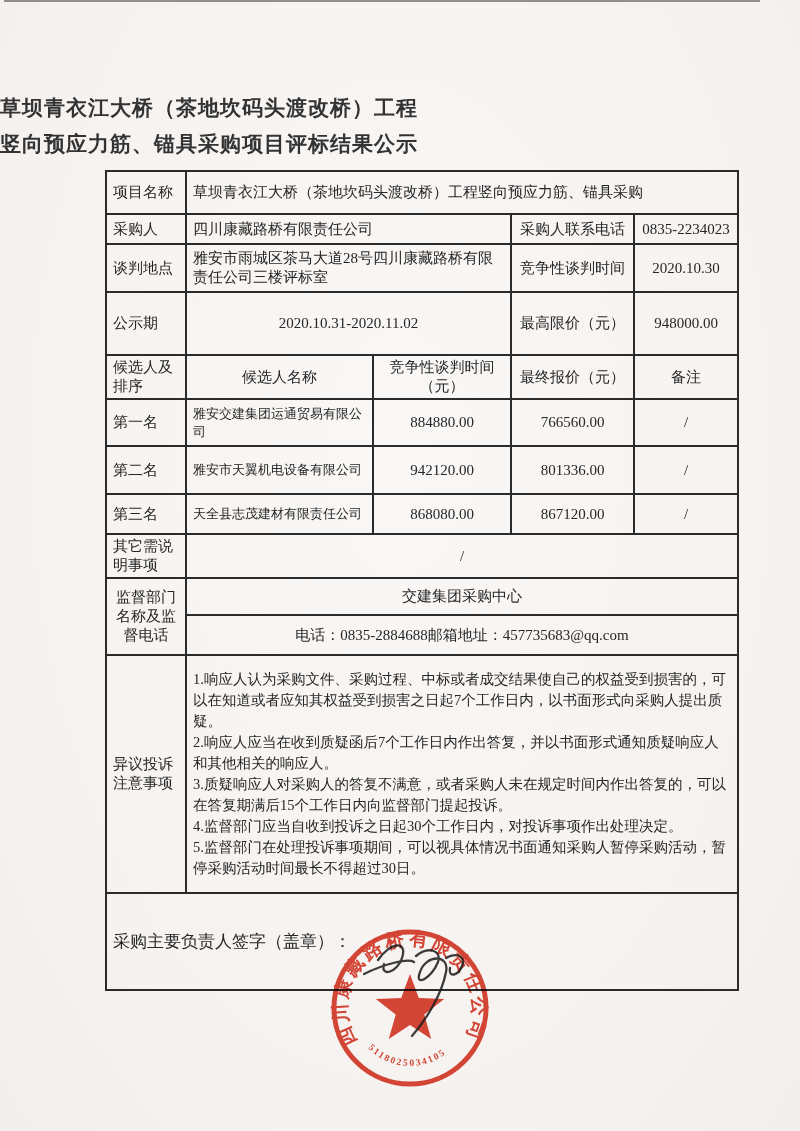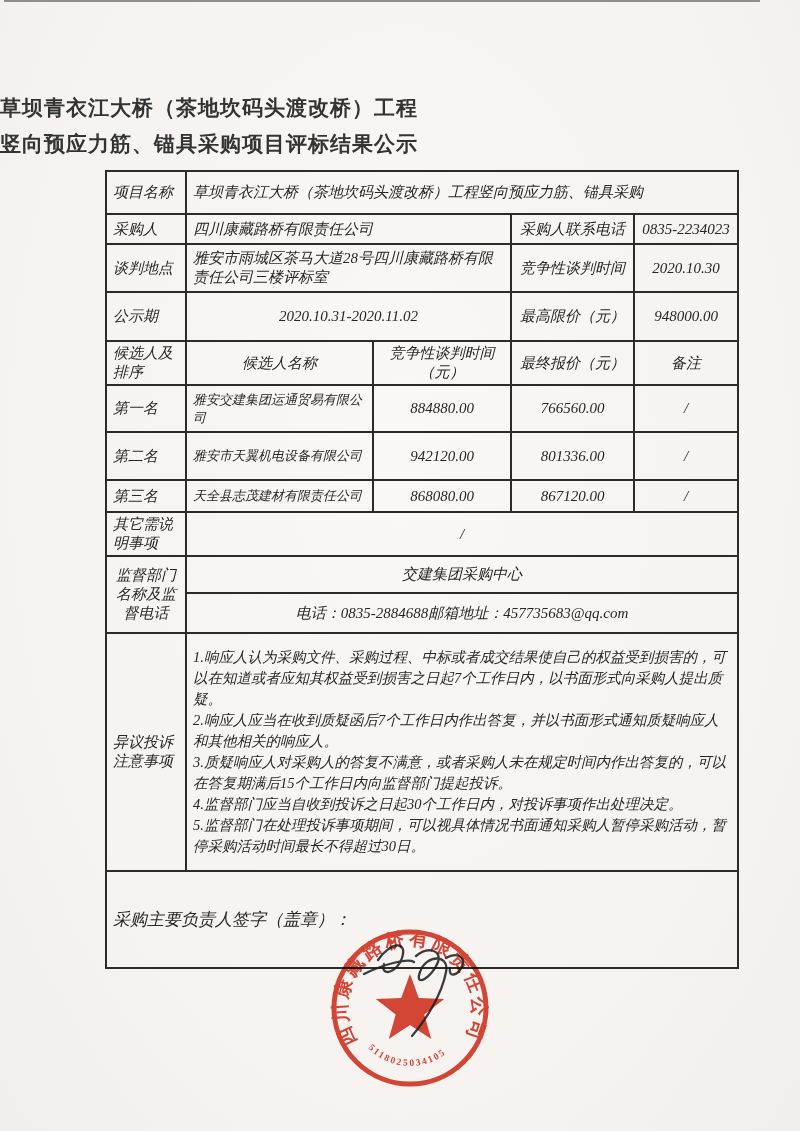--- a/index.html
+++ b/index.html
@@ -24,30 +24,29 @@
   table.doc-table{
     position:absolute;left:105px;top:170px;width:632px;
     border-collapse:collapse;table-layout:fixed;
     font-size:15px;color:#262626;
   }
   .doc-table td{
     border:2px solid #2b2b2b;
     padding:2px 6px;
     vertical-align:middle;
     overflow:hidden;
-    font-style:italic;
   }
   .lab{text-align:left;}
   .lab-c{text-align:center;}
   .c{text-align:center;}
   .l{text-align:left;}
   .pre{white-space:pre-line;}
   .name-cell{font-size:13px;letter-spacing:0;}
-  .h-r1{height:43px}.h-r2{height:30px}.h-r3{height:48px}.h-r4{height:49px}
-  .h-r5{height:42px}.h-r6{height:47px}.h-r7{height:48px}.h-r8{height:32px}
+  .h-r1{height:43px}.h-r2{height:30px}.h-r3{height:48px}.h-r4{height:63px}
+  .h-r5{height:42px}.h-r6{height:47px}.h-r7{height:48px}.h-r8{height:40px}
   .h-r9{height:40px}.h-r10a{height:37px}.h-r10b{height:40px}
   .h-r11{height:238px}.h-r12{height:97px}
   .objection-cell{padding:10px 8px;line-height:21px;font-size:14.5px;}
   .objection-cell div{margin:0;}
   .sig-cell{font-size:17px;padding-left:8px;margin-left:28px;}
   .seal-svg{
     position:absolute;left:328px;top:924px;
     mix-blend-mode:multiply;opacity:.93;
   }
   .signature-svg{

